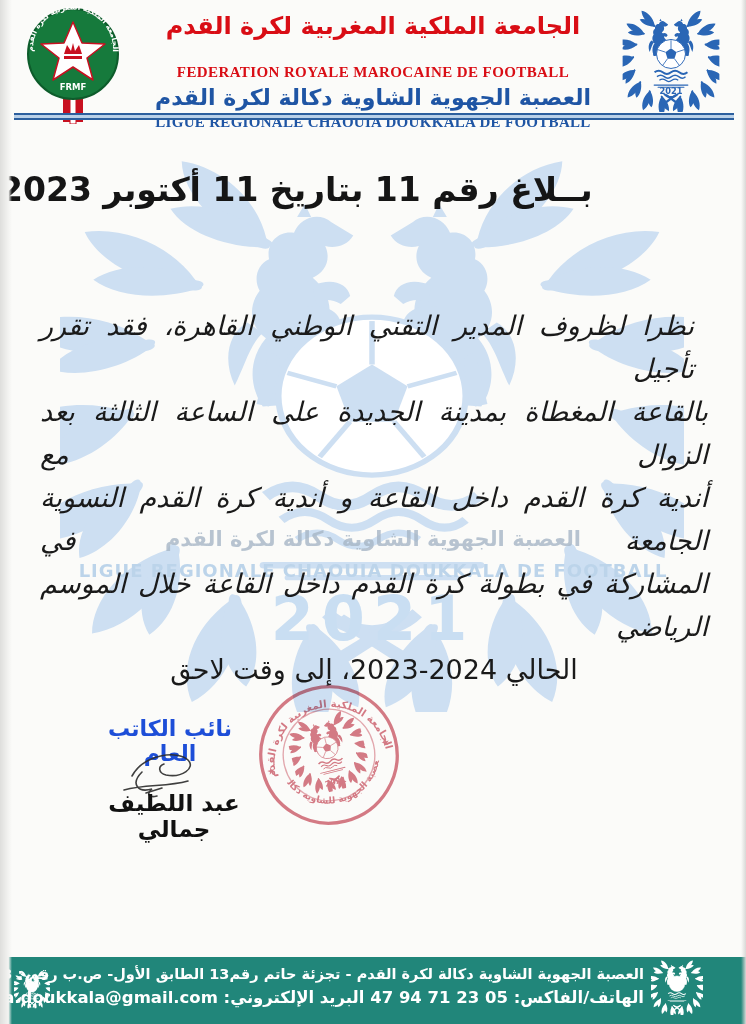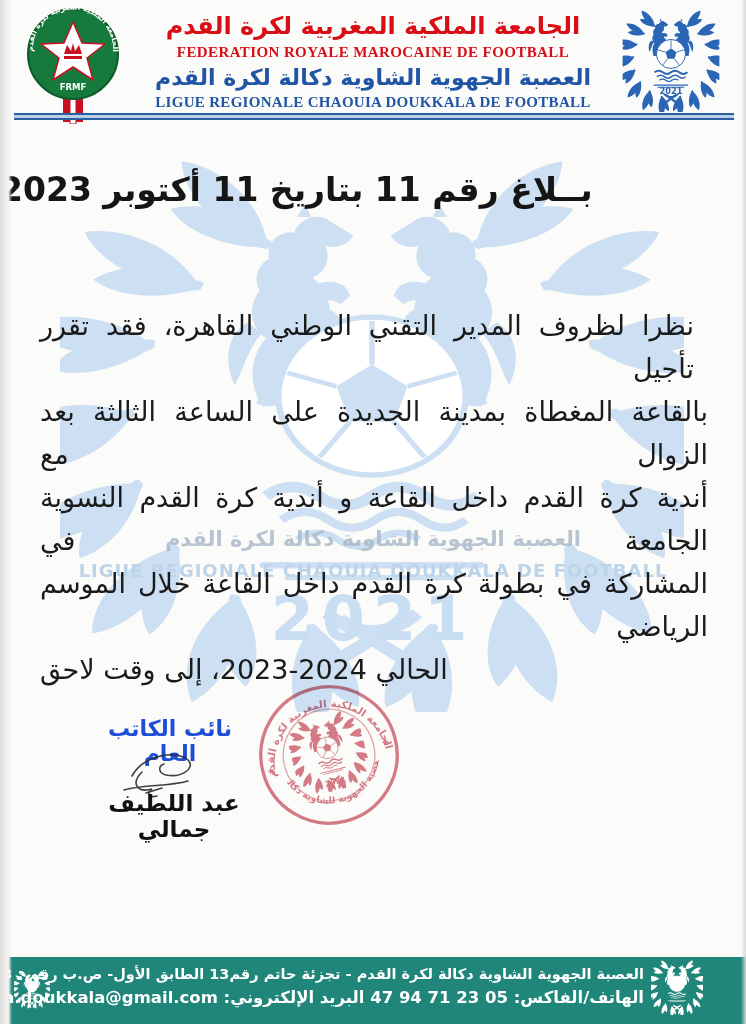--- a/index.html
+++ b/index.html
@@ -7,21 +7,21 @@
         font-family:"DejaVu Sans",sans-serif;}
   .page::before{content:"";position:absolute;left:0;top:0;width:12px;height:100%;
         background:linear-gradient(90deg,#dededc,#f3f3f1 70%,rgba(255,255,255,0));z-index:6;pointer-events:none;}
   .page::after{content:"";position:absolute;right:0;top:0;width:5px;height:100%;
         background:linear-gradient(270deg,#d8d8d6,rgba(255,255,255,0));z-index:6;pointer-events:none;}
 
   
   .hdr-center{position:absolute;left:130px;right:130px;top:10px;text-align:center;z-index:3;}
   .hdr-ar1{color:#d90d15;font-weight:bold;font-size:24px;line-height:33px;direction:rtl;}
   .hdr-fr1{color:#d90d15;font-weight:bold;font-size:15px;line-height:19px;
-           font-family:"Liberation Serif",serif;letter-spacing:.4px;}
+           font-family:"Liberation Serif",serif;letter-spacing:.4px;margin-top:20px;}
   .hdr-ar2{color:#1f55a4;font-weight:bold;font-size:22px;line-height:31px;direction:rtl;}
   .hdr-fr2{color:#1f55a4;font-weight:bold;font-size:15px;line-height:19px;
            font-family:"Liberation Serif",serif;letter-spacing:.3px;}
   .crest{position:absolute;left:18px;top:6px;z-index:3;}
   .league-logo{position:absolute;left:612px;top:8px;z-index:3;color:#2a66b5;}
   .rule{position:absolute;left:14px;right:12px;top:113px;height:7px;z-index:3;
         background:linear-gradient(#2c5f9e 0 28%,#b9d0e8 28% 72%,#2c5f9e 72% 100%);}
 
   
   .doc-title{position:absolute;left:0;right:0;top:170px;text-align:left;direction:rtl;
@@ -33,23 +33,23 @@
         color:#a7b6c6;font-size:21px;font-weight:bold;opacity:.8;z-index:0;}
   .wm-fr{position:absolute;left:0;right:0;top:560px;text-align:center;color:#bcd4ea;
         font-size:18px;font-weight:bold;letter-spacing:1px;z-index:0;}
   .wm-year{position:absolute;left:0;right:0;top:582px;text-align:center;color:#c9def2;
         font-size:62px;font-weight:bold;letter-spacing:8px;z-index:0;}
 
   
   .body-text{position:absolute;left:40px;right:38px;top:304px;direction:rtl;color:#1a1a1a;
         font-size:27px;line-height:43px;z-index:2;}
   .bl{white-space:nowrap;}
-  .bl.just{white-space:normal;text-align:justify;text-align-last:justify;}
+  .bl.just{white-space:normal;text-align:justify;text-align-last:justify;font-style:italic;}
   .bl.indent{padding-right:14px;}
-  .bl.right{text-align:left;}
+  .bl.right{text-align:center;}
   .bl.center{text-align:center;}
 
   
   .sig-role{position:absolute;left:90px;top:716px;width:160px;text-align:center;direction:rtl;
         color:#1d4ed8;font-weight:bold;font-size:22px;z-index:2;}
   .sig-mark{position:absolute;left:118px;top:746px;z-index:2;}
   .sig-name{position:absolute;left:84px;top:790px;width:180px;text-align:center;direction:rtl;
         color:#111;font-weight:bold;font-size:23px;z-index:2;}
 
   

